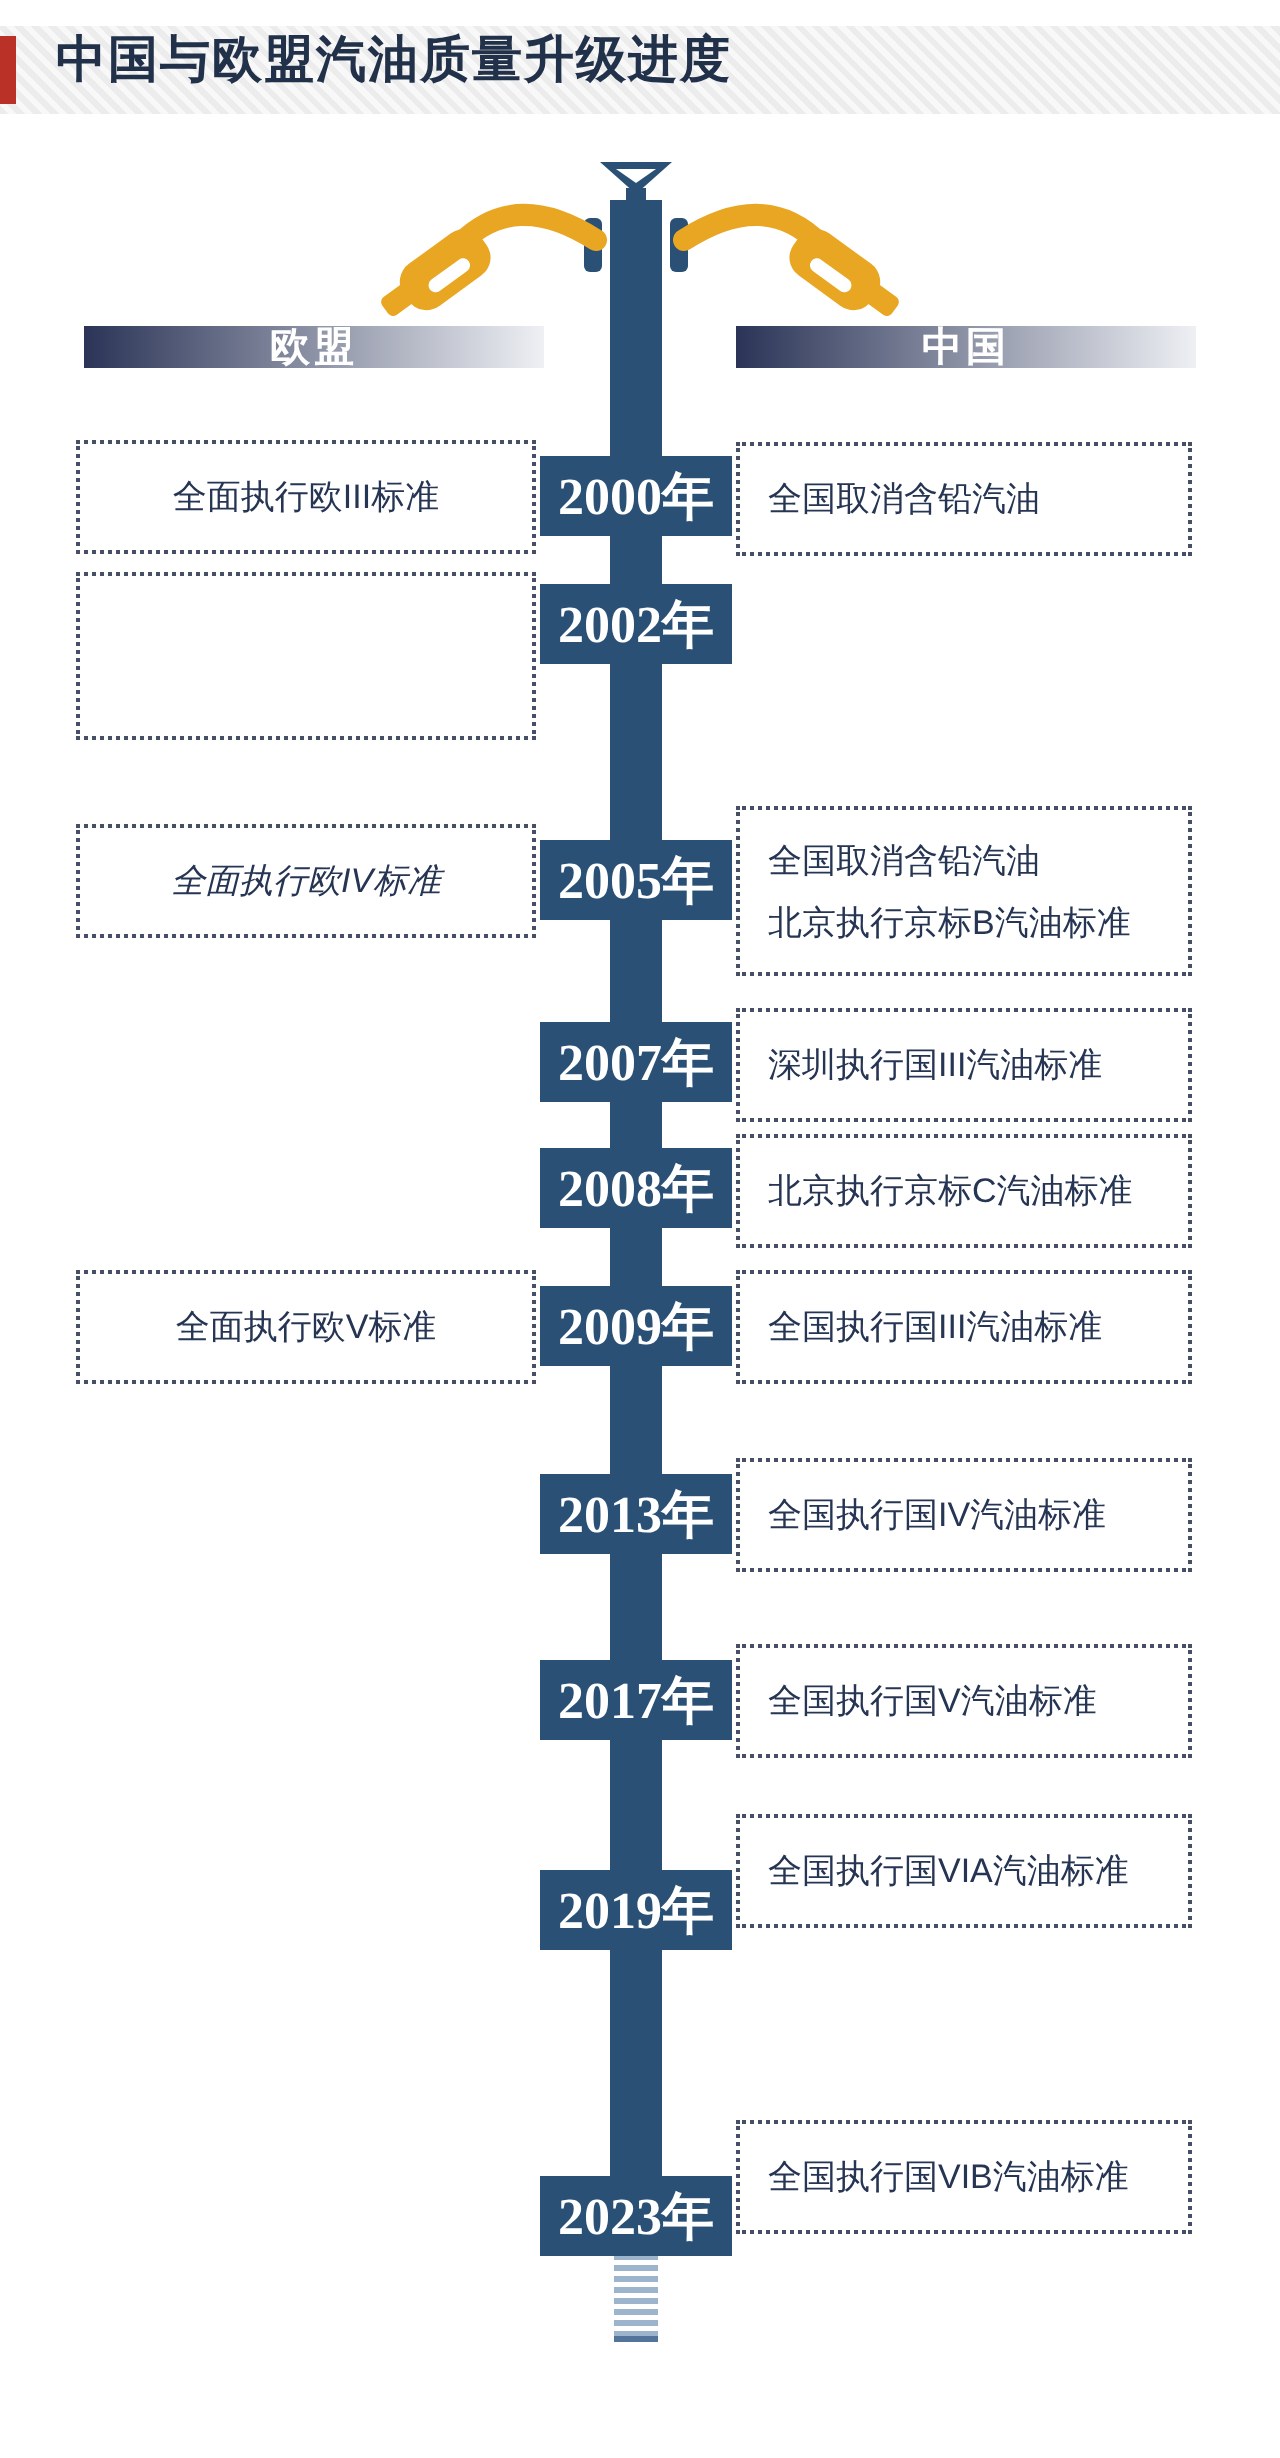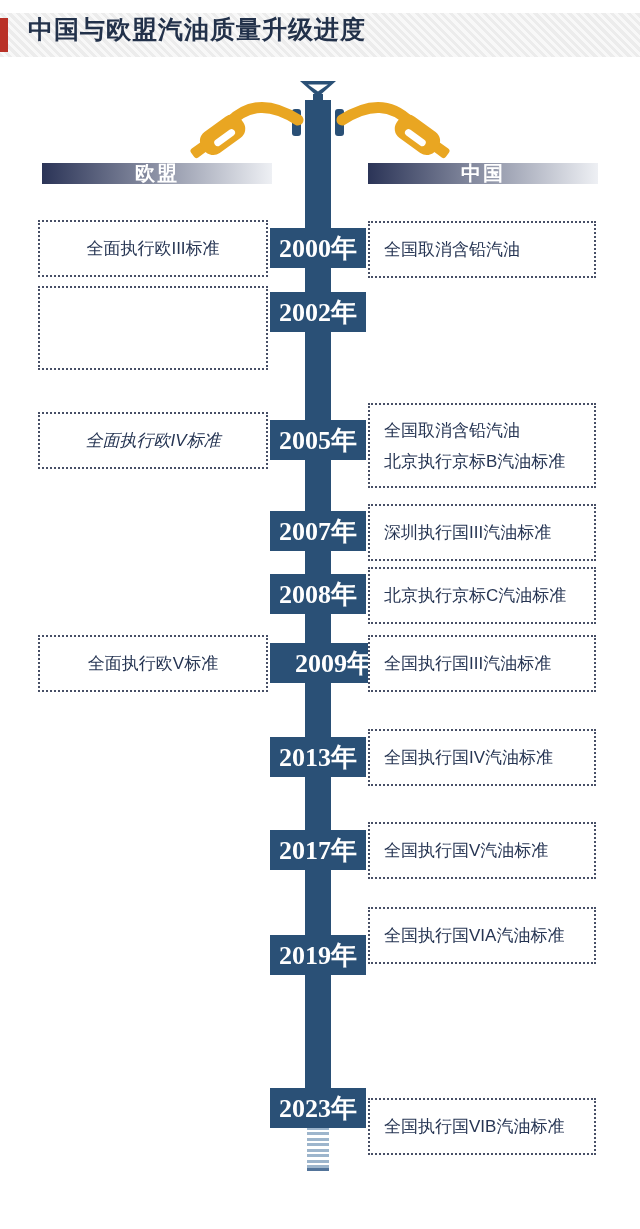--- a/index.html
+++ b/index.html
@@ -136,38 +136,38 @@
         <div>北京执行京标B汽油标准</div>
       </div>
       <div class="year-chip" style="top: 511px;">2007年</div>
       <div class="box cn-box" style="top: 504px; height: 57px;">
         <div>深圳执行国III汽油标准</div>
       </div>
       <div class="year-chip" style="top: 574px;">2008年</div>
       <div class="box cn-box" style="top: 567px; height: 57px;">
         <div>北京执行京标C汽油标准</div>
       </div>
-      <div class="year-chip" style="top: 643px; padding-left: 16px;">2009年</div>
+      <div class="year-chip" style="top: 643px;">2009年</div>
       <div class="box eu-box" style="top: 635px; height: 57px;">
         <div>全面执行欧V标准</div>
       </div>
       <div class="box cn-box" style="top: 635px; height: 57px;">
         <div>全国执行国III汽油标准</div>
       </div>
       <div class="year-chip" style="top: 737px;">2013年</div>
       <div class="box cn-box" style="top: 729px; height: 57px;">
         <div>全国执行国IV汽油标准</div>
       </div>
       <div class="year-chip" style="top: 830px;">2017年</div>
       <div class="box cn-box" style="top: 822px; height: 57px;">
         <div>全国执行国V汽油标准</div>
       </div>
       <div class="year-chip" style="top: 915px; margin-top: 20px;">2019年</div>
       <div class="box cn-box" style="top: 907px; height: 57px;">
         <div>全国执行国VIA汽油标准</div>
       </div>
       <div class="year-chip" style="top: 1046px; margin-top: 42px;">2023年</div>
-      <div class="box cn-box" style="top: 1098px; height: 57px; text-align: center;">
+      <div class="box cn-box" style="top: 1060px; height: 57px; text-align: center;">
         <div>全国执行国VIB汽油标准</div>
       </div>
     </div>
 
 </div>
 
 </body></html>

